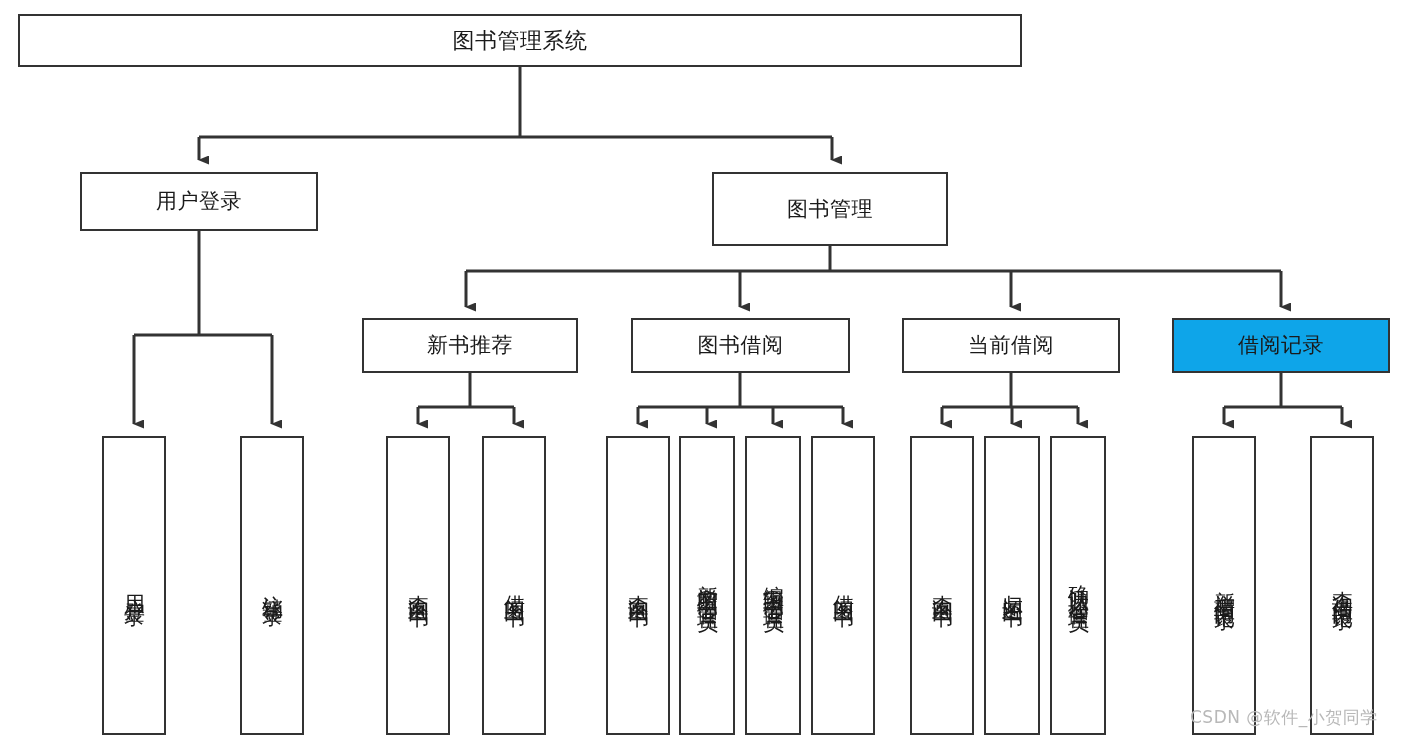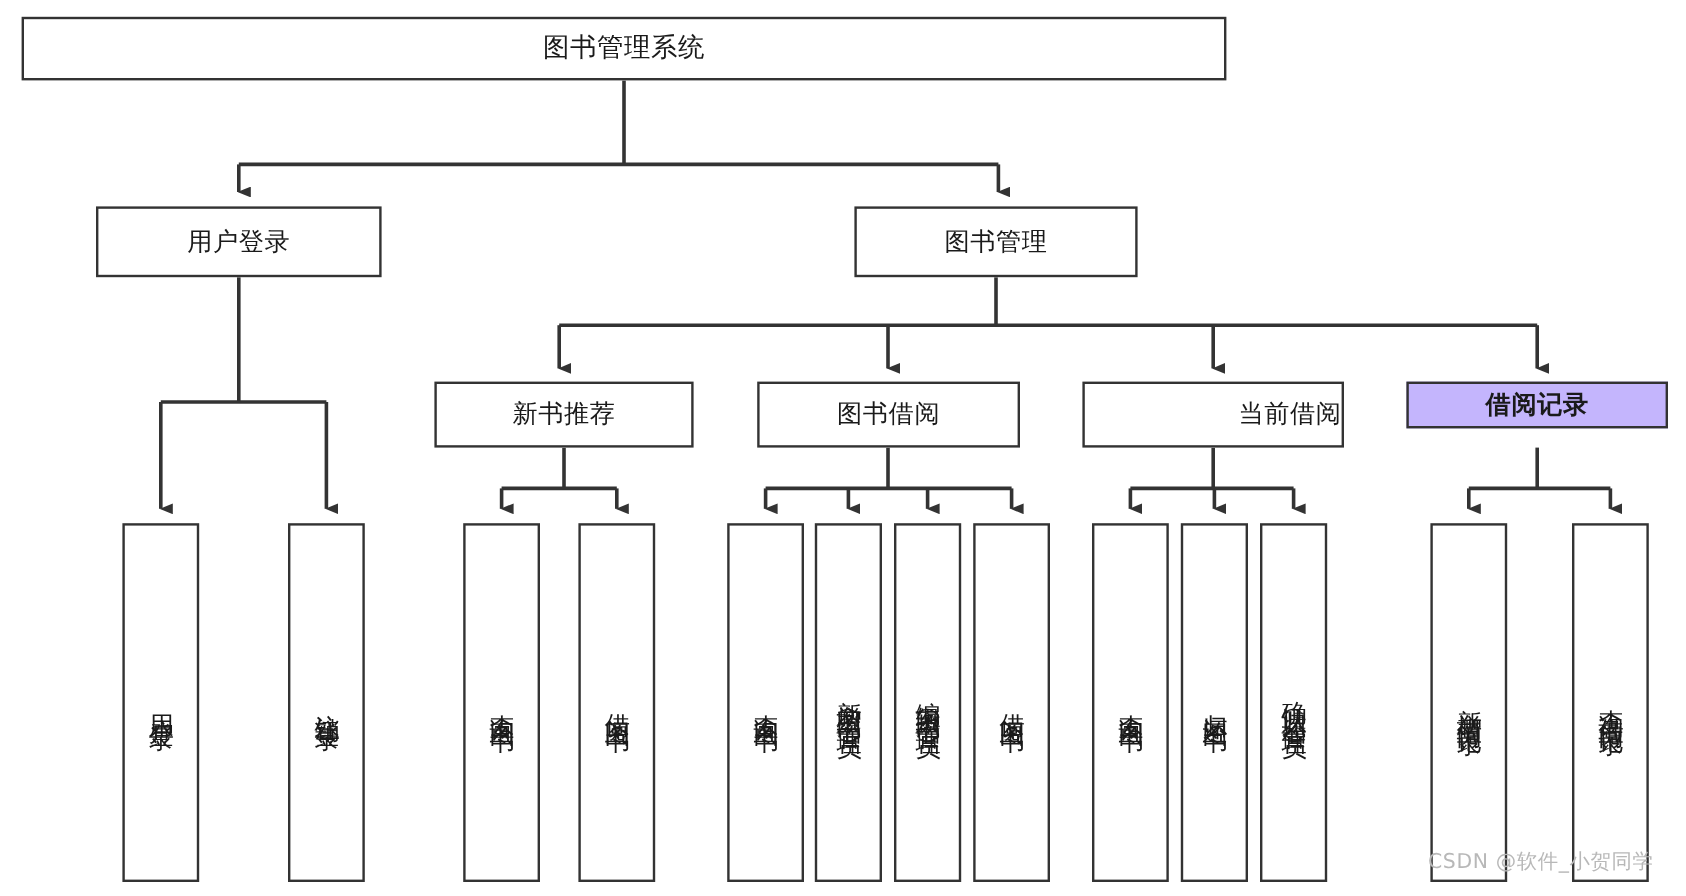--- a/index.html
+++ b/index.html
@@ -129,34 +129,34 @@
     </g>
   </svg>
 
   <div class="node-box node-root" style="left: 18px; top: 14px; width: 1004px; height: 53px; border-color: rgb(51, 51, 51); background: rgb(255, 255, 255);">
     <span class="node-label-h">图书管理系统</span>
   </div>
 
   <div class="node-box" style="left: 80px; top: 172px; width: 238px; height: 59px; border-color: rgb(51, 51, 51); background: rgb(255, 255, 255);">
     <span class="node-label-h">用户登录</span>
   </div>
-  <div class="node-box" style="left: 712px; top: 172px; width: 236px; height: 59px; border-color: rgb(51, 51, 51); background: rgb(255, 255, 255);">
+  <div class="node-box" style="left: 712px; top: 172px; width: 236px; height: 74px; border-color: rgb(51, 51, 51); background: rgb(255, 255, 255);">
     <span class="node-label-h">图书管理</span>
   </div>
 
   <div class="node-box" style="left: 631px; top: 318px; width: 219px; height: 55px; border-color: rgb(51, 51, 51); background: rgb(255, 255, 255);">
     <span class="node-label-h">图书借阅</span>
   </div>
   <div class="node-box" style="left: 362px; top: 318px; width: 216px; height: 55px; border-color: rgb(51, 51, 51); background: rgb(255, 255, 255);">
     <span class="node-label-h">新书推荐</span>
   </div>
-  <div class="node-box" style="left: 902px; top: 318px; width: 218px; height: 55px; border-color: rgb(51, 51, 51); background: rgb(255, 255, 255); justify-content: flex-end;">
+  <div class="node-box" style="left: 902px; top: 318px; width: 218px; height: 55px; border-color: rgb(51, 51, 51); background: rgb(255, 255, 255);">
     <span class="node-label-h">当前借阅</span>
   </div>
-  <div class="node-box" style="left: 1172px; top: 318px; width: 218px; height: 39px; border-color: rgb(51, 51, 51); background: #c4b5fd; font-weight: bold;">
+  <div class="node-box" style="left: 1172px; top: 318px; width: 218px; height: 55px; border-color: rgb(51, 51, 51); background: #0ea5e9;">
     <span class="node-label-h">借阅记录</span>
   </div>
 
   <div class="node-box" style="left: 102px; top: 436px; width: 64px; height: 299px; border-color: rgb(51, 51, 51); background: rgb(255, 255, 255);">
     <span class="node-label-v">用户登录</span>
   </div>
   <div class="node-box" style="left: 240px; top: 436px; width: 64px; height: 299px; border-color: rgb(51, 51, 51); background: rgb(255, 255, 255);">
     <span class="node-label-v">注销登录</span>
   </div>
 

